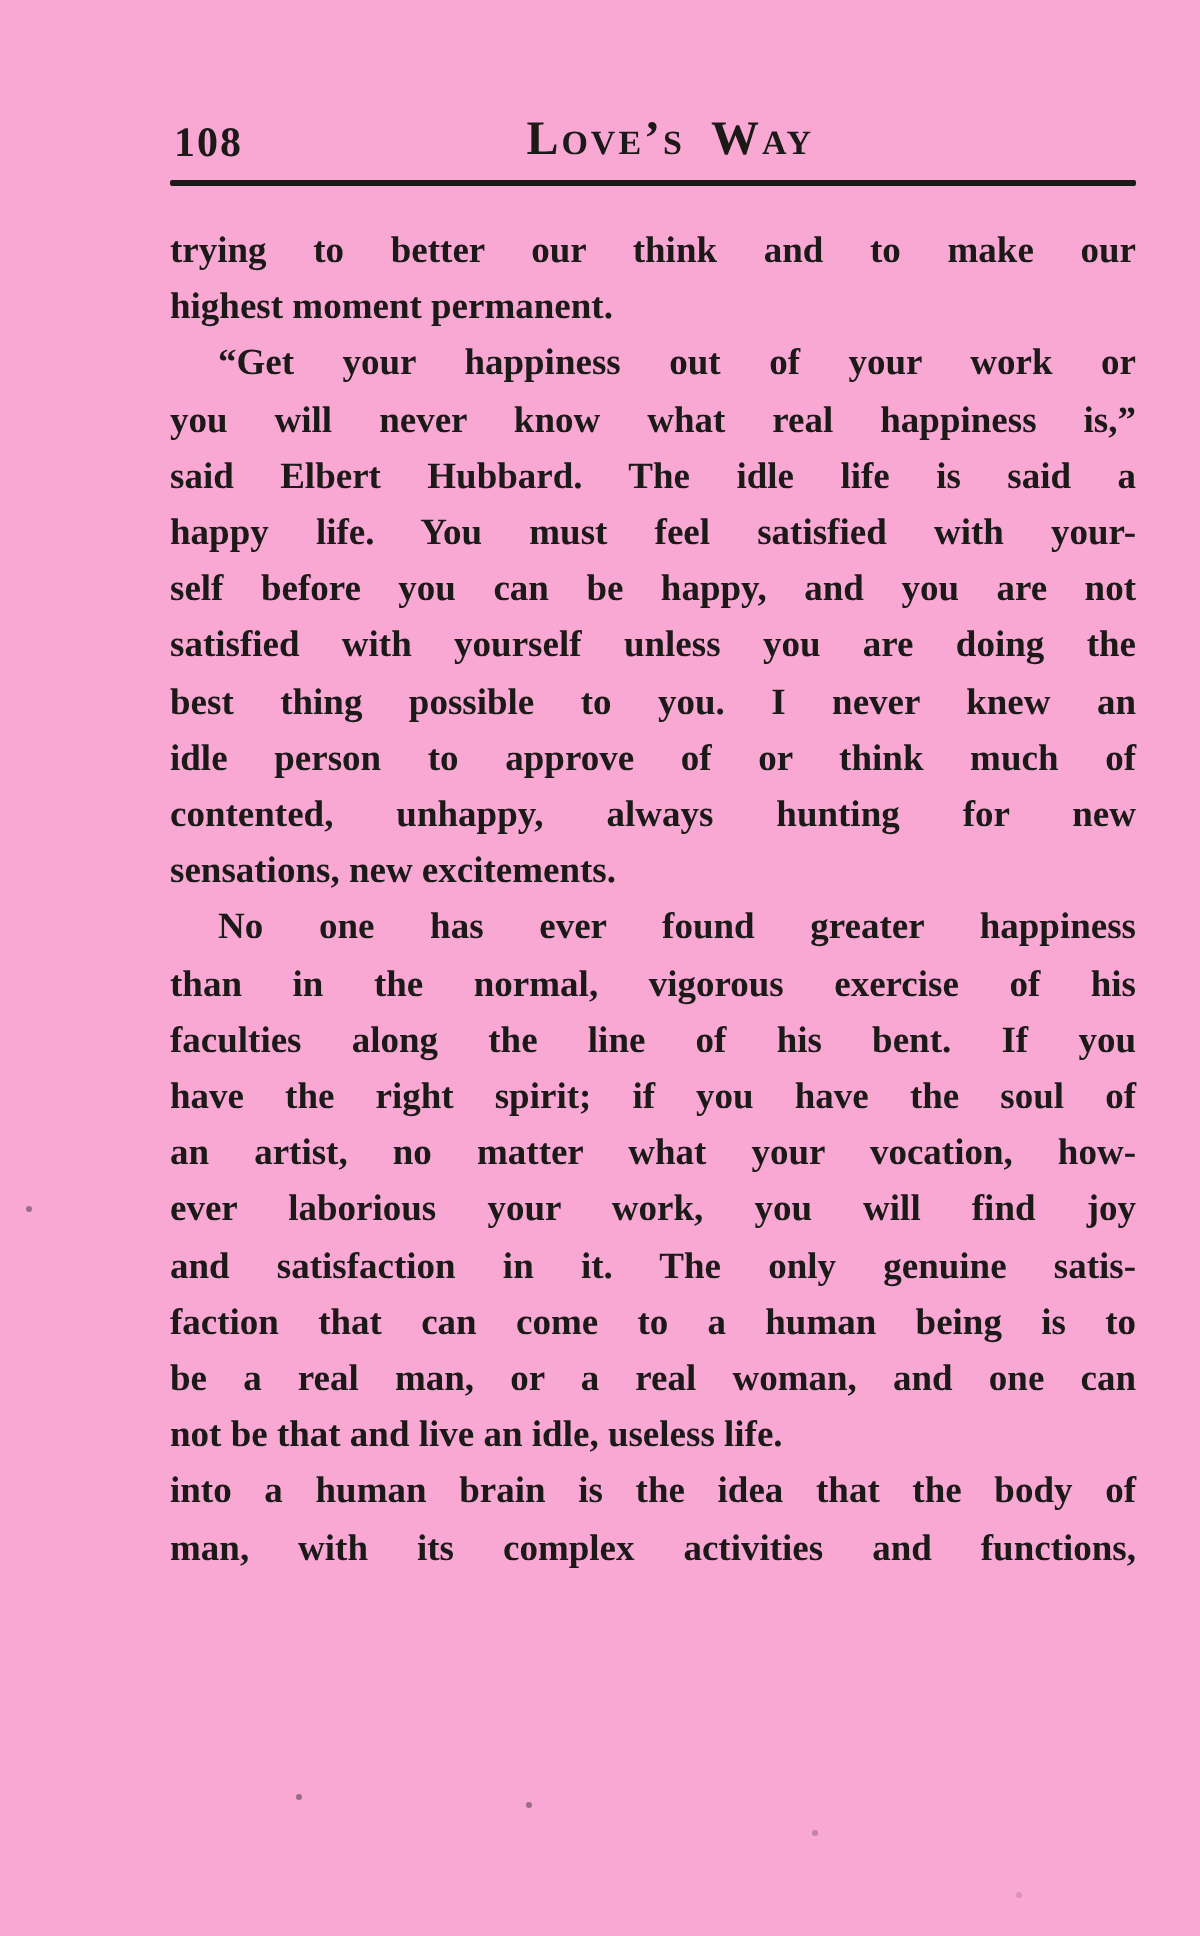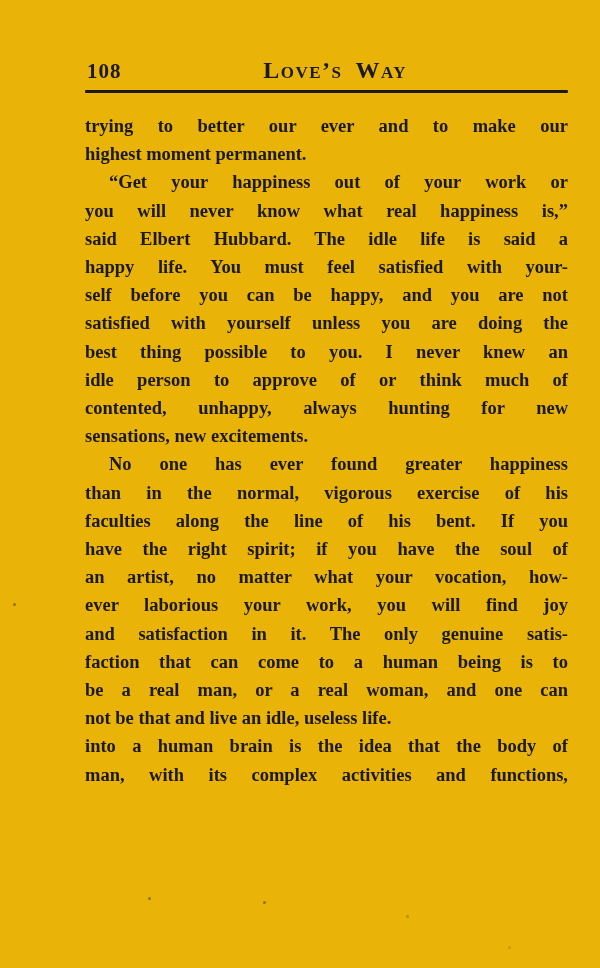--- a/index.html
+++ b/index.html
@@ -1,20 +1,20 @@
 <!DOCTYPE html>
 <html><head>
 <meta charset="utf-8">
 <style>
   html, body { margin: 0; padding: 0; background: #ffffff; }
   .page {
     position: relative;
     width: 600px;
     height: 968px;
-    background: #eab308;
+    background: #f9a8d4;
     overflow: hidden;
     font-family: "Liberation Serif", "DejaVu Serif", serif;
     color: #1b1a18;
   }
   .header {
     position: absolute;
     top: 56px;
     left: 85px;
     width: 483px;
     height: 28px;
@@ -77,21 +77,21 @@
 <div class="page">
 
   <div class="header">
     <span class="pagenum">108</span>
     <span class="title">Love’s Way</span>
   </div>
 
   <div class="rule"></div>
 
   <div class="bodytext">
-    <div class="ln">trying to better our ever and to make our</div>
+    <div class="ln">trying to better our think and to make our</div>
     <div class="ln end">highest moment permanent.</div>
 
     <div class="ln ind">“Get your happiness out of your work or</div>
     <div class="ln">you will never know what real happiness is,”</div>
     <div class="ln">said Elbert Hubbard. The idle life is said a</div>
     <div class="ln">happy life. You must feel satisfied with your-</div>
     <div class="ln">self before you can be happy, and you are not</div>
     <div class="ln">satisfied with yourself unless you are doing the</div>
     <div class="ln">best thing possible to you. I never knew an</div>
     <div class="ln">idle person to approve of or think much of</div>

